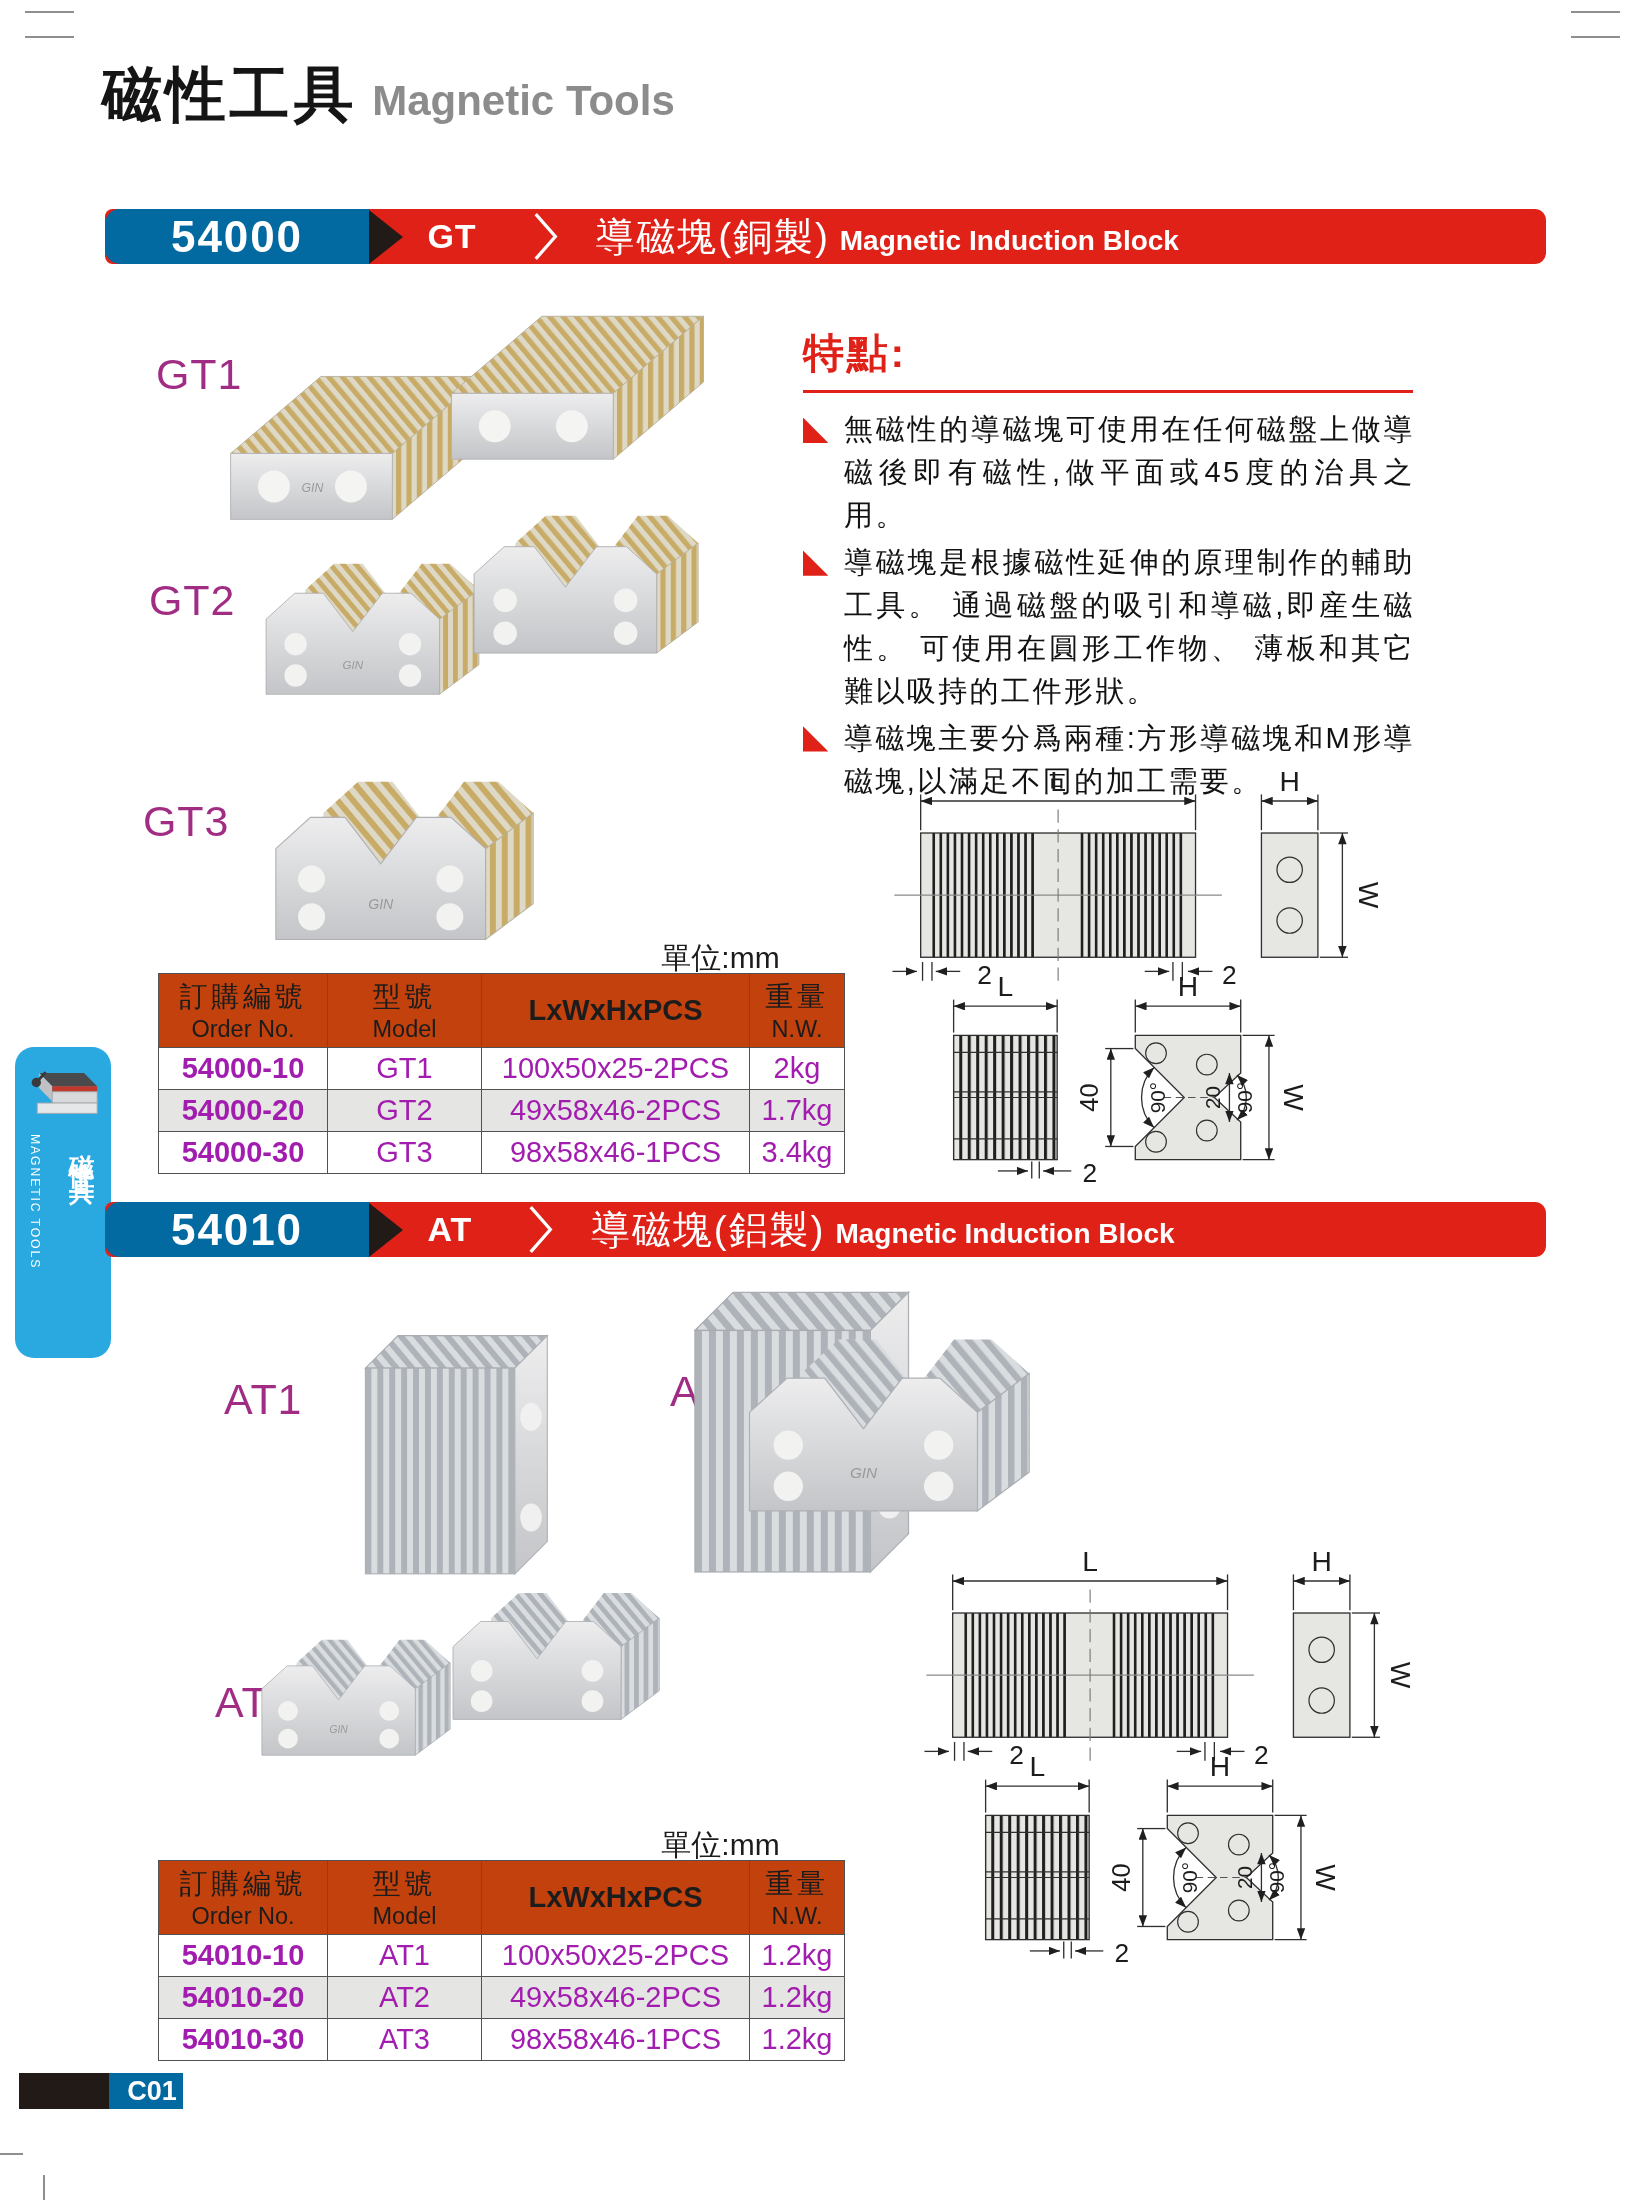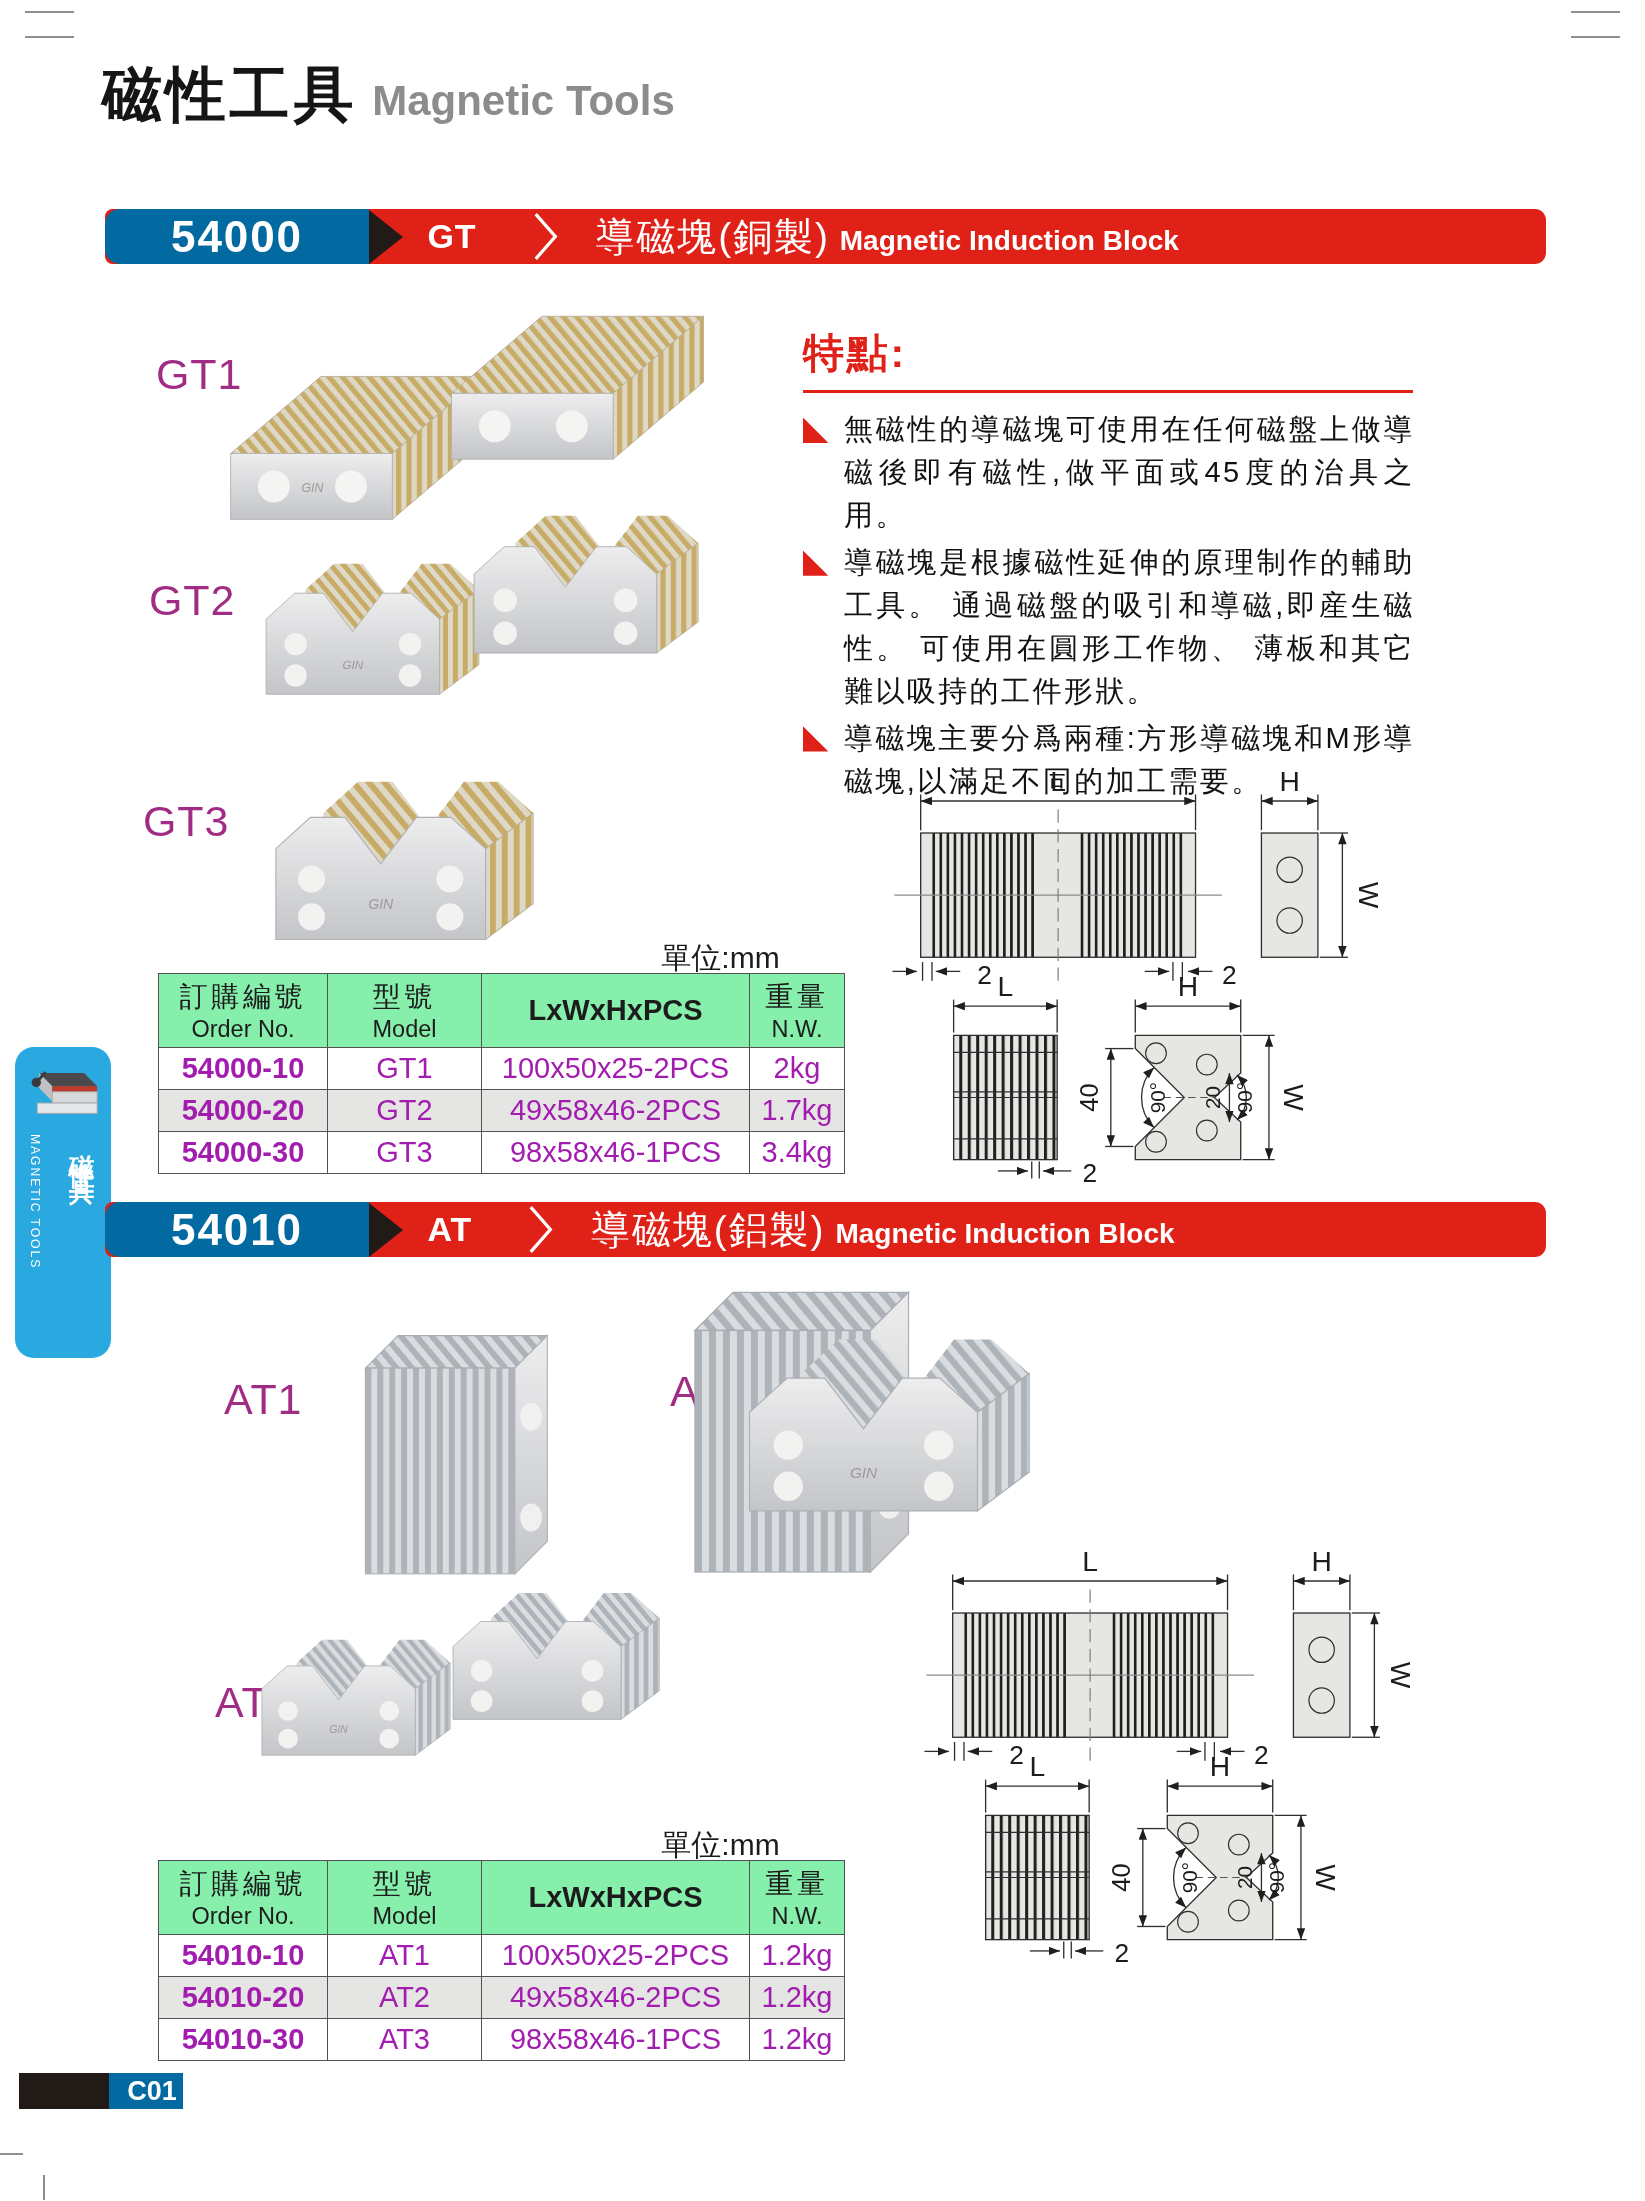--- a/index.html
+++ b/index.html
@@ -32,21 +32,21 @@
   .feat-rule{height:2.8px;background:#df2118;margin-top:9.4px;width:610px;}
   .feat-list{margin:15px 0 0 0;padding:0;list-style:none;}
   .feat-list li{position:relative;padding-left:41px;font-size:29px;line-height:43px;color:#121212;
                 text-align:justify;letter-spacing:2.4px;margin-bottom:3.8px;}
   .tri{position:absolute;left:0;top:9.4px;width:25.4px;height:25.4px;background:#df2118;
        clip-path:polygon(0 0,100% 100%,0 100%);}
   
   .unit{position:absolute;left:603px;width:235px;text-align:center;font-size:30px;color:#1c1c1c;}
   table.spec{position:absolute;left:158px;border-collapse:collapse;background:#fff;}
   table.spec th,table.spec td{border:1.4px solid #525252;text-align:center;vertical-align:middle;padding:0;}
-  table.spec th{background:#86efac;height:73px;font-weight:normal;}
+  table.spec th{background:#c2410c;height:73px;font-weight:normal;}
   .th-zh{font-size:28px;color:#1c1c1c;letter-spacing:3.8px;}
   .th-en{font-size:23.5px;color:#1c1c1c;margin-top:0.9px;letter-spacing:0;}
   .th-dims{font-size:29px;font-weight:bold;color:#1c1c1c;}
   table.spec td{height:41px;font-size:29px;color:#a21caf;}
   td.o{font-weight:bold;}
   tr.alt td{background:#e5e5e3;}
   .cw1{width:168px;} .cw2{width:153px;} .cw3{width:267px;} .cw4{width:94px;}
   
   .drawing-slot{position:absolute;width:546px;height:433px;}
   

